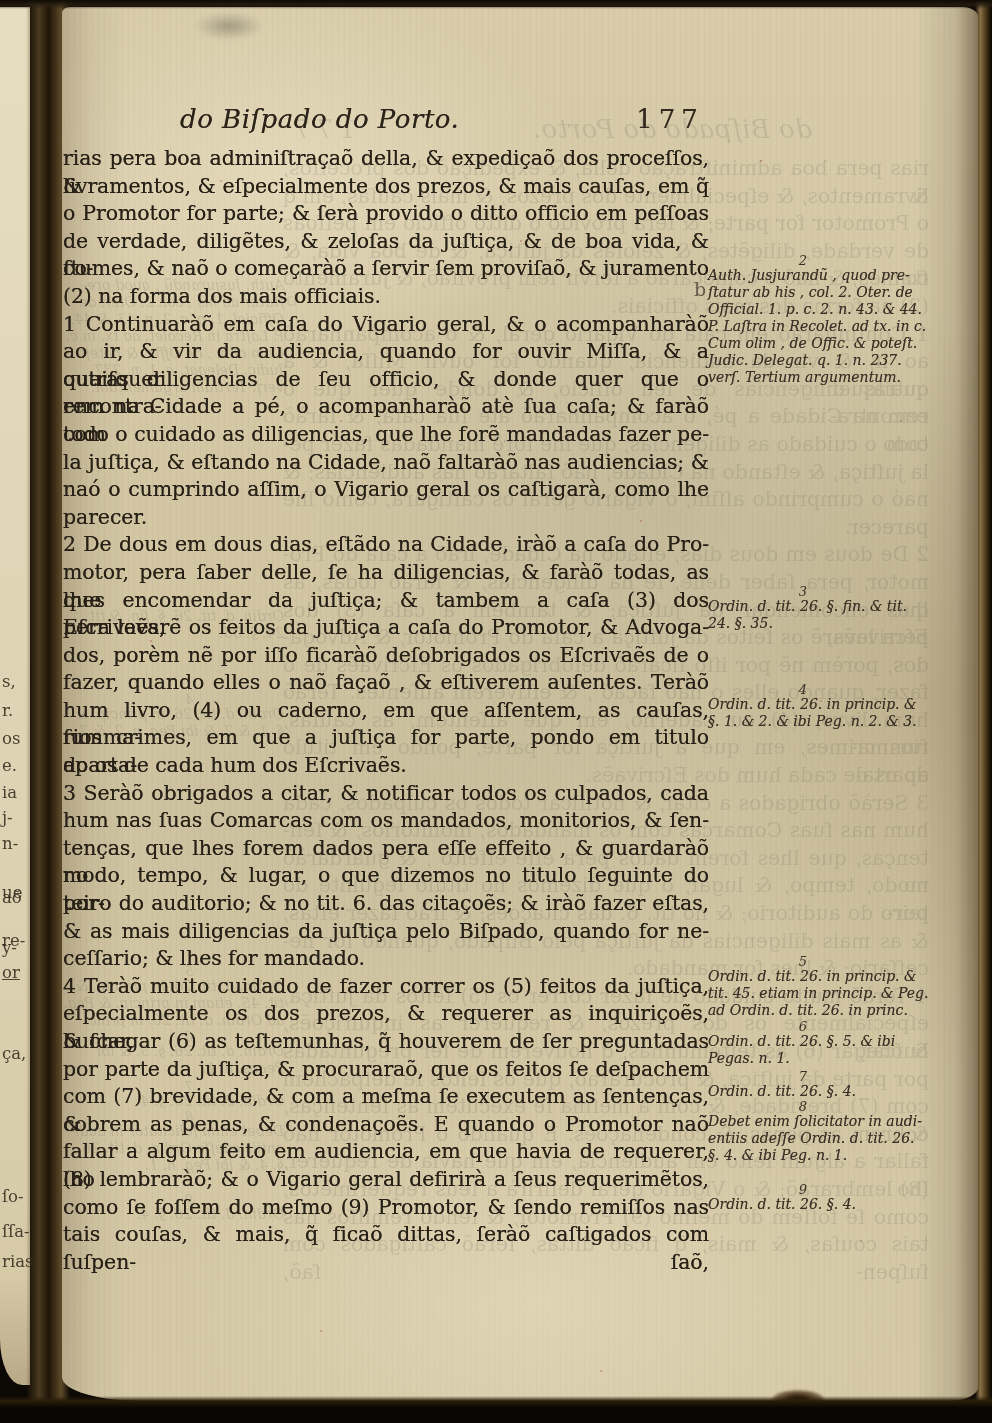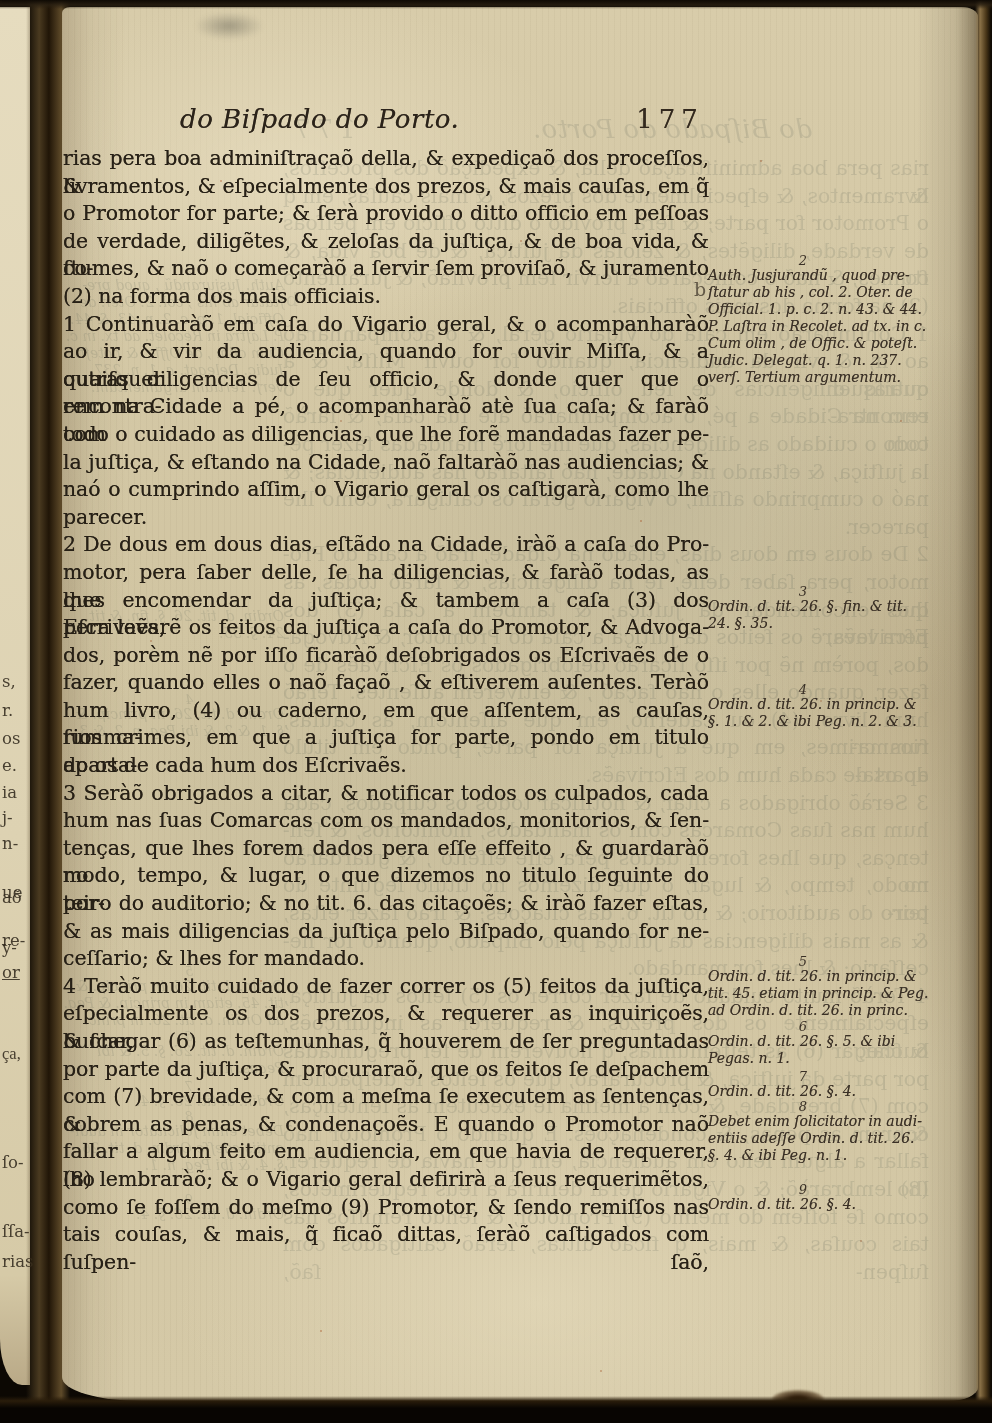--- a/index.html
+++ b/index.html
@@ -133,22 +133,22 @@
     <div class="frag" style="top: 731px;">os</div>
     <div class="frag" style="top: 758px;">e.</div>
     <div class="frag" style="top: 785px;">ia</div>
     <div class="frag" style="top: 810px;">j-</div>
     <div class="frag" style="top: 836px;">n-</div>
     <div class="frag" style="top: 857px; margin-top: 28px;">ue</div>
     <div class="frag" style="top: 890px;">aõ</div>
     <div class="frag" style="top: 940px;">y-</div>
     <div class="frag" style="top: 965px; text-decoration: underline;">or</div>
     <div class="frag" style="top: 933px;">re-</div>
-    <div class="frag" style="top: 1046px; font-family: Liberation Serif, serif;">ça,</div>
-    <div class="frag" style="top: 1155px;">ſo-</div>
+    <div class="frag" style="top: 1046px;">ça,</div>
+    <div class="frag" style="top: 1189px;">ſo-</div>
     <div class="frag" style="top: 1224px;">ſſa-</div>
     <div class="frag" style="top: 1254px;">rias</div>
   </div>
 
 <div class="gutter"></div>
 
 <div class="page"></div>
 
 <div class="ghost" id="ghost" aria-hidden="true">
     <div class="content">

